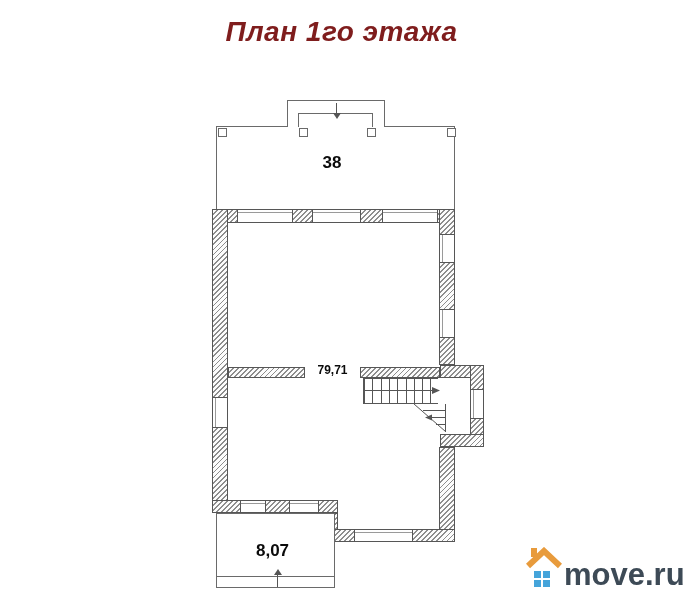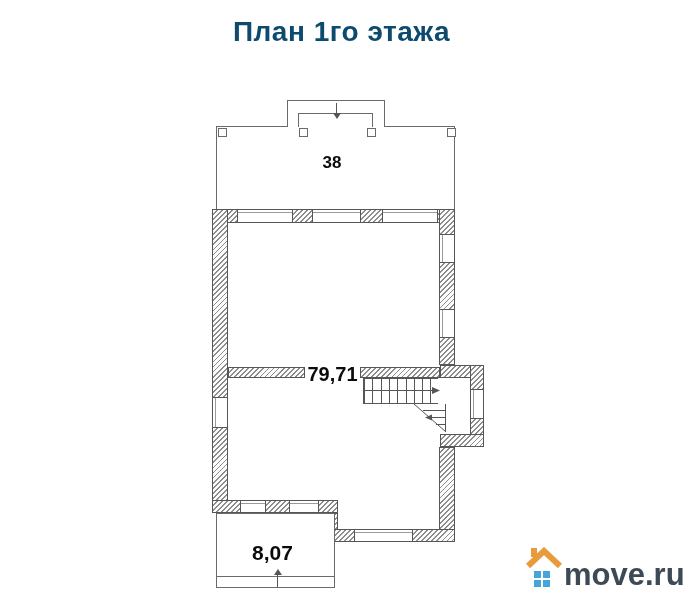--- a/index.html
+++ b/index.html
@@ -1,19 +1,19 @@
 <!DOCTYPE html>
 <html><head>
 <meta charset="utf-8">
 <style>
   html,body{margin:0;padding:0;background:#fff;}
   body{font-family:"Liberation Sans",sans-serif;}
   .canvas{position:relative;width:683px;height:600px;background:#fff;overflow:hidden;}
   .abs{position:absolute;box-sizing:border-box;}
-  .title{left:0;top:16px;width:683px;text-align:center;font-size:28px;font-weight:bold;color:#0c4a6e;letter-spacing:.5px;}
+  .title{left:0;top:16px;width:683px;text-align:center;font-size:28px;font-weight:bold;color:#7f1d1d;letter-spacing:.5px;font-style:italic;}
   .thinrect{border:1px solid #6a6a6a;background:#fff;}
   .hatch{
     background:repeating-linear-gradient(135deg,#fcfcfc 0,#fcfcfc 2.4px,#8d8d8d 2.4px,#8d8d8d 3.6px);
     border:1px solid #565656;
   }
   .win-h{background:#fff;border-top:1px solid #565656;border-bottom:1px solid #565656;}
   .win-h::after{content:"";position:absolute;left:0;right:0;top:2px;border-top:1px solid #9a9a9a;}
   .win-v{background:#fff;border-left:1px solid #565656;border-right:1px solid #565656;}
   .win-v::after{content:"";position:absolute;top:0;bottom:0;left:2px;border-left:1px solid #9a9a9a;}
   .col-sq{width:9px;height:9px;border:1px solid #6a6a6a;background:#fff;}
@@ -67,21 +67,21 @@
   <div class="abs hatch" style="left:439px;top:447px;width:16px;height:95px;"></div>
 
   <div class="abs hatch" style="left:440px;top:365px;width:44px;height:13px;"></div>
   <div class="abs hatch" style="left:470px;top:365px;width:14px;height:25px;"></div>
   <div class="abs win-v" style="left:470px;top:390px;width:14px;height:28px;"></div>
   <div class="abs hatch" style="left:470px;top:418px;width:14px;height:29px;"></div>
   <div class="abs hatch" style="left:440px;top:434px;width:44px;height:13px;"></div>
 
   <div class="abs hatch" style="left:228px;top:367px;width:77px;height:11px;"></div>
   <div class="abs hatch" style="left:360px;top:367px;width:80px;height:11px;"></div>
-  <div class="abs area-label" style="left:305px;top:363px;width:55px;font-size:20px;">79,71</div>
+  <div class="abs area-label" style="left:305px;top:363px;width:55px;font-size:12px;">79,71</div>
 
   <div class="abs stairs-flight" style="left:363px;top:378px;width:75px;height:26px;"></div>
   <svg class="abs" width="683" height="600" style="left:0;top:0;pointer-events:none;">
     <line x1="363" y1="390.5" x2="436" y2="390.5" stroke="#555" stroke-width="1"></line>
     <polygon points="440,390.5 432,387 432,394" fill="#555"></polygon>
     <line x1="445.5" y1="404" x2="445.5" y2="432" stroke="#555" stroke-width="1"></line>
     <line x1="414" y1="404" x2="445.5" y2="431.5" stroke="#555" stroke-width="1"></line>
     <line x1="423" y1="410.5" x2="445" y2="410.5" stroke="#555" stroke-width="1"></line>
     <line x1="436" y1="424.5" x2="445" y2="424.5" stroke="#555" stroke-width="1"></line>
     <line x1="430" y1="417.5" x2="445" y2="417.5" stroke="#555" stroke-width="1"></line>
@@ -96,21 +96,21 @@
   <div class="abs hatch" style="left:325px;top:513px;width:13px;height:17px;"></div>
 
   <div class="abs hatch" style="left:325px;top:529px;width:30px;height:13px;"></div>
   <div class="abs win-h" style="left:355px;top:529px;width:57px;height:13px;"></div>
   <div class="abs hatch" style="left:412px;top:529px;width:43px;height:13px;"></div>
 
   <div class="abs thinrect" style="left:216px;top:513px;width:119px;height:75px;"></div>
   <div class="abs hline" style="left:216px;top:576px;width:119px;"></div>
   <div class="abs vline" style="left:277px;top:575px;height:12px;"></div>
   <div class="abs tri-up" style="left:274px;top:569px;"></div>
-  <div class="abs area-label" style="left:240px;top:541px;width:65px;font-size:21px;">8,07</div>
+  <div class="abs area-label" style="left:240px;top:541px;width:65px;font-size:17px;">8,07</div>
 
   <div class="abs" style="left:524px;top:545px;width:156px;height:52px;">
     <svg class="abs" width="36" height="44" viewBox="0 0 36 44" style="left:2px;top:2px;">
       <rect x="5" y="1" width="6" height="9" fill="#e89b3c"></rect>
       <path d="M2 19 L18 4 L34 19" fill="none" stroke-width="6" stroke="#e89b3c"></path>
       <rect x="8" y="24" width="7" height="7" fill="#45a4da"></rect>
       <rect x="17" y="24" width="7" height="7" fill="#45a4da"></rect>
       <rect x="8" y="33" width="7" height="7" fill="#45a4da"></rect>
       <rect x="17" y="33" width="7" height="7" fill="#45a4da"></rect>
     </svg>

